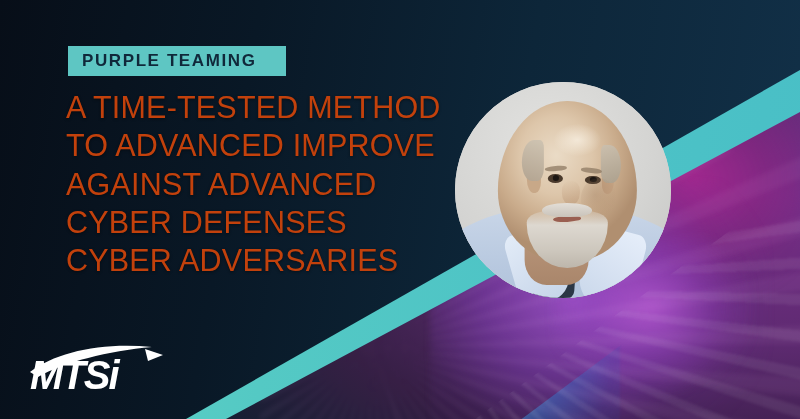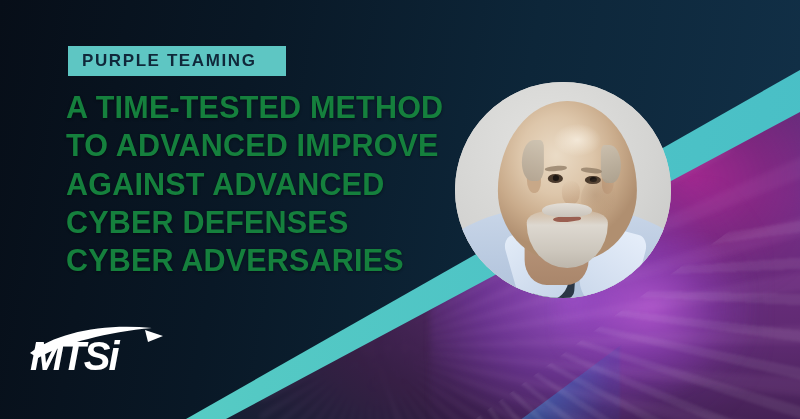--- a/index.html
+++ b/index.html
@@ -326,34 +326,34 @@
     font-size: 17px;
     font-weight: bold;
     letter-spacing: 1.6px;
     line-height: 1;
   }
   .headline {
     position: absolute;
     left: 66px;
     top: 88px;
     width: 420px;
-    color: #15803d;
+    color: #c2410c;
     font-size: 30.5px;
-    font-weight: bold;
+    font-weight: normal;
     line-height: 1.255;
     letter-spacing: 0.2px;
     text-shadow: 0 1px 3px rgba(0,0,0,0.45);
   }
   .headline .ln { display: block; white-space: nowrap; }
 
   
   .logo {
     position: absolute;
     left: 28px;
-    top: 324px;
+    top: 343px;
     width: 148px;
     height: 52px;
     text-align: right;
   }
   .logo svg { display: block; width: 100%; height: 100%; overflow: visible; }
 </style>
 </head>
 <body>
 
 <div class="banner">

